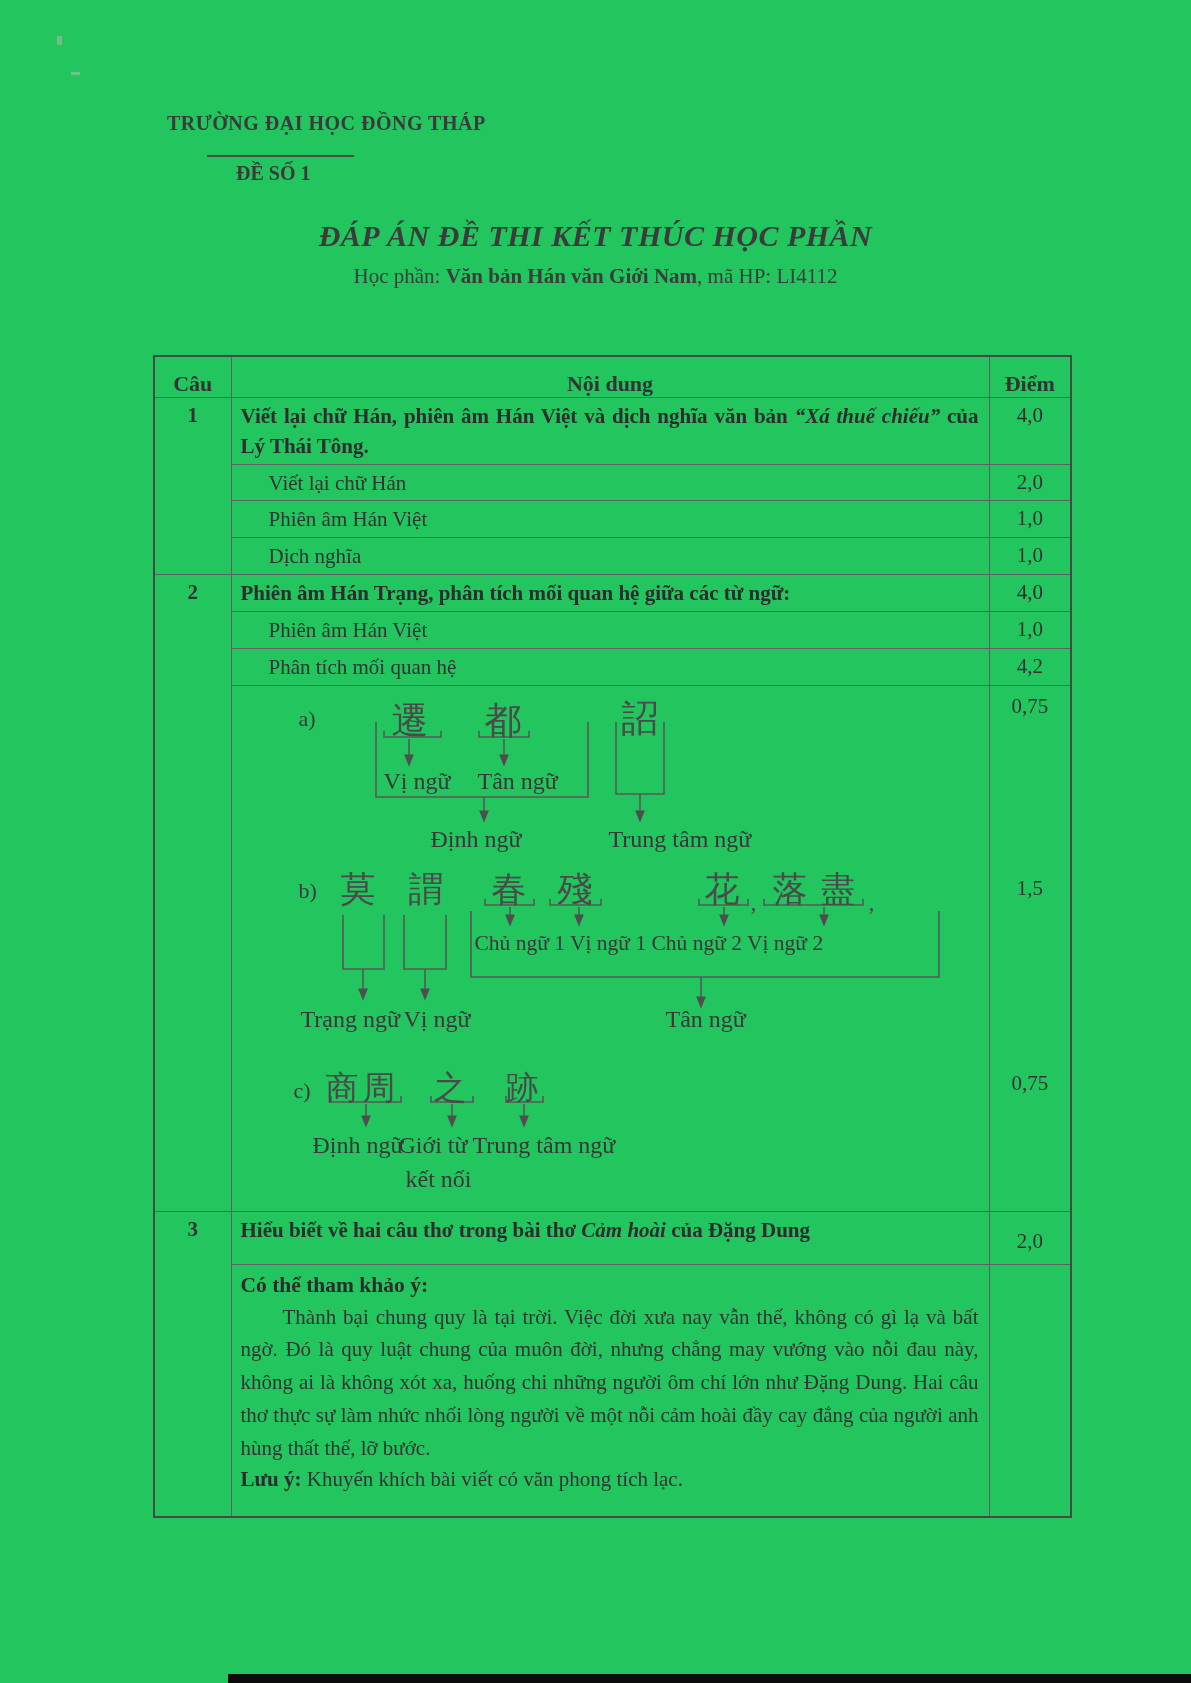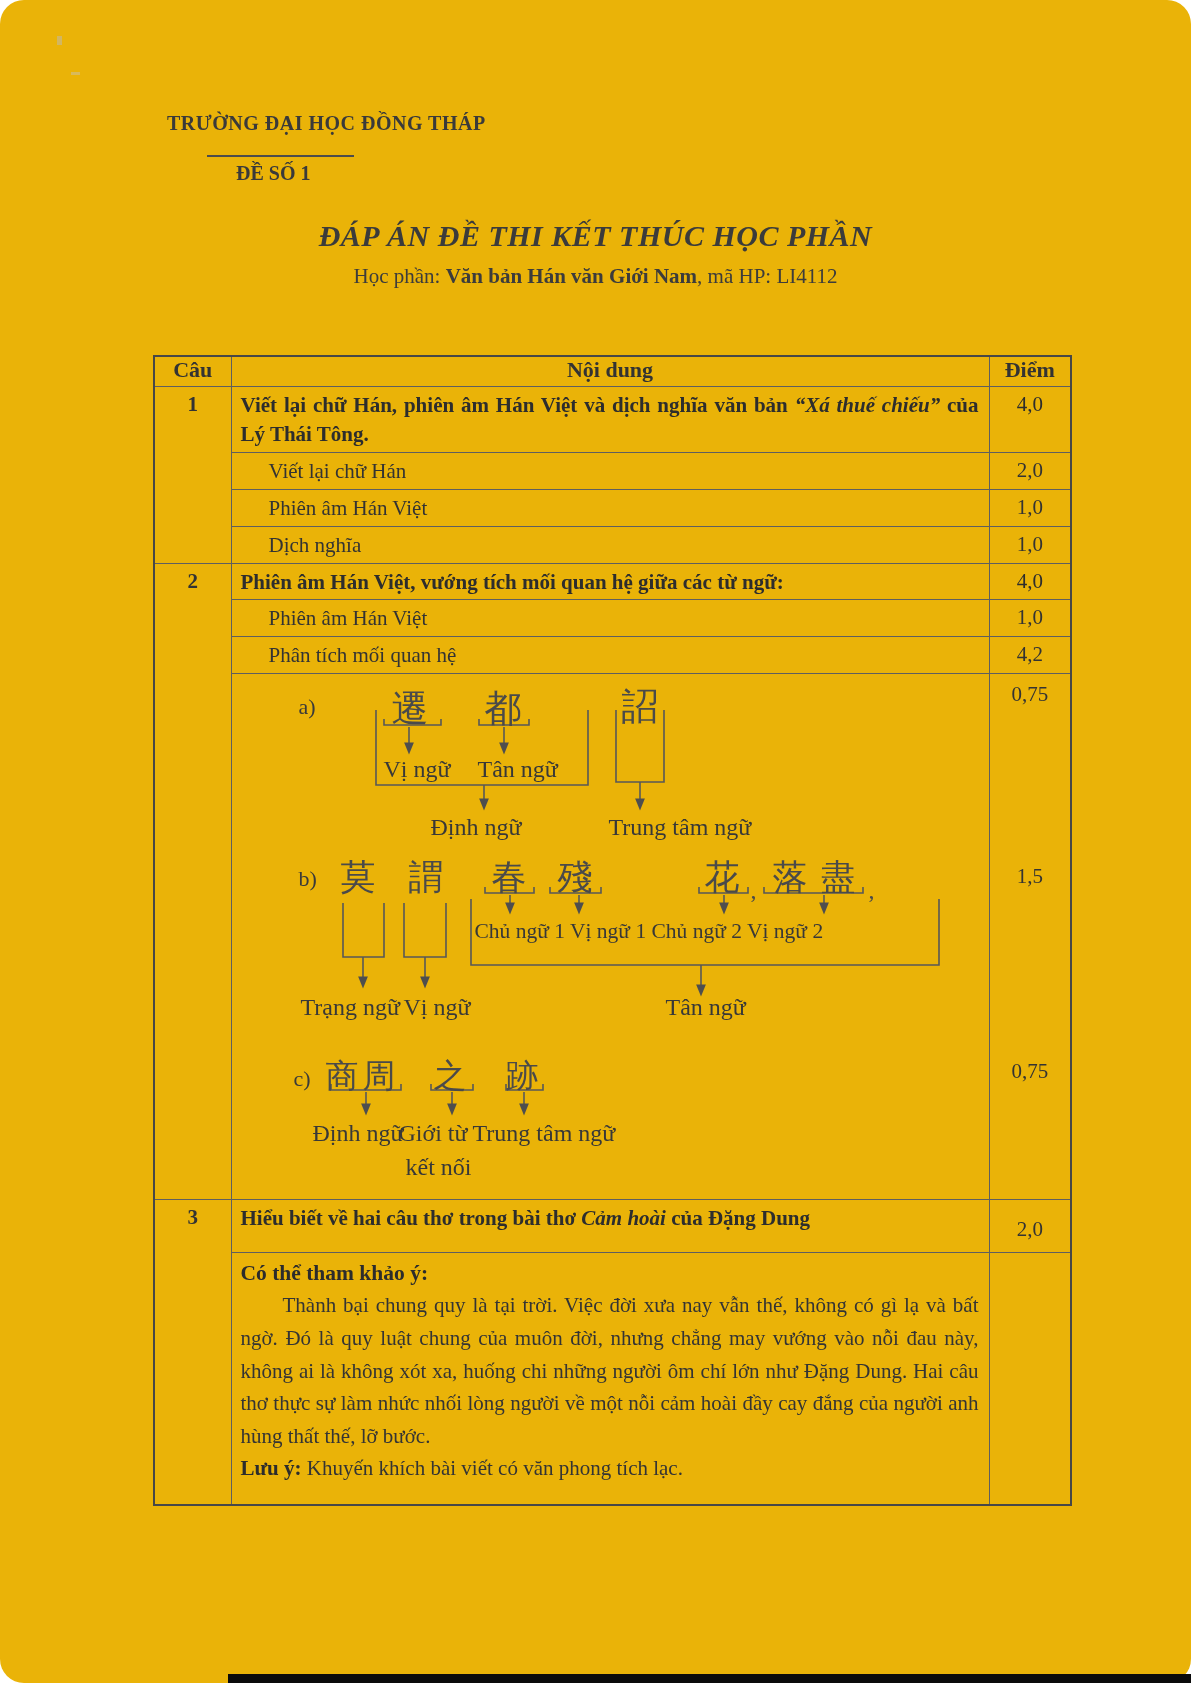--- a/index.html
+++ b/index.html
@@ -2,42 +2,42 @@
 <html><head>
 <meta charset="utf-8">
 <style>
   * { margin:0; padding:0; box-sizing:border-box; }
   html,body { width:1191px; height:1683px; }
   body {
     position:relative; background:#ffffff;
     font-family:"Liberation Serif","DejaVu Serif",serif;
     color:#2e2e2e; overflow:hidden;
   }
-  .sheet { position:absolute; inset:0; background:#eab308;border-radius:24px; }
+  .sheet { position:absolute; inset:0; background:#22c55e; }
 
   
   .speck1 { position:absolute; left:57px; top:36px; width:5px; height:9px; background:#b9b9b9; opacity:.5; }
   .speck2 { position:absolute; left:71px; top:72px; width:9px; height:3px; background:#c4c4c4; opacity:.45; }
   .bottom-bar { position:absolute; left:228px; top:1674px; width:963px; height:9px; background:#0b0b0b; }
 
   
   .school { position:absolute; left:167px; top:112px; font-size:20px; font-weight:bold; letter-spacing:.5px; color:#3a3a3a; white-space:nowrap; }
   .hdr-rule { position:absolute; left:207px; top:155px; width:147px; height:2px; background:#4c4c4c; }
   .de-so { position:absolute; left:236px; top:162px; font-size:20px; font-weight:bold; color:#3a3a3a; }
   .doc-title { position:absolute; left:0; top:219px; width:1191px; text-align:center; font-size:30px; font-weight:bold; letter-spacing:.5px; color:#3b3b3b;font-style:italic; }
   .sub-line { position:absolute; left:0; width:1191px; text-align:center; font-size:21px; color:#3c3c3c; }
   .sub1 { top:264px; }
   .sub2 { top:308px; }
 
   
   table.grade { position:absolute; left:153px; top:355px; border-collapse:collapse; table-layout:fixed; width:917px; }
   table.grade td { border:1px solid #5f5f5f; vertical-align:top; color:#333; }
   table.grade { border:2px solid #474747; }
   td.qnum { text-align:center; font-weight:bold; font-size:21px; padding-top:5px; color:#303030; }
-  td.head-c { text-align:center; font-weight:bold; font-size:22px; color:#2b2b2b; padding-top:0; }
+  td.head-c { text-align:center; font-weight:bold; font-size:22px; color:#2b2b2b; padding-top:14px; }
   td.content { font-size:21px; padding:4px 10px 2px 9px; line-height:1.42; }
   td.content.main { font-weight:bold; text-align:justify; color:#2d2d2d; }
   td.content.subr { padding-left:37px; font-size:21px; }
   td.pts { text-align:center; font-size:21px; padding-top:5px; }
   td.pts.b { font-weight:normal; color:#2d2d2d; }
   .ital { font-style:italic; }
 
   
   td.diagram { position:relative; padding:0; }
   .dwrap { position:relative; width:756px; height:524px; }
@@ -101,21 +101,21 @@
       <td class="content subr">Phiên âm Hán Việt</td>
       <td class="pts">1,0</td>
     </tr>
     <tr style="height:29px">
       <td class="content subr">Dịch nghĩa</td>
       <td class="pts">1,0</td>
     </tr>
 
     <tr style="height:30px">
       <td rowspan="4" class="qnum">2</td>
-      <td class="content main">Phiên âm Hán Việt, vướng tích mối quan hệ giữa các từ ngữ:</td>
+      <td class="content main">Phiên âm Hán Trạng, phân tích mối quan hệ giữa các từ ngữ:</td>
       <td class="pts b">4,0</td>
     </tr>
     <tr style="height:34px">
       <td class="content subr">Phiên âm Hán Việt</td>
       <td class="pts">1,0</td>
     </tr>
     <tr style="height:34px">
       <td class="content subr">Phân tích mối quan hệ</td>
       <td class="pts">4,2</td>
     </tr>

